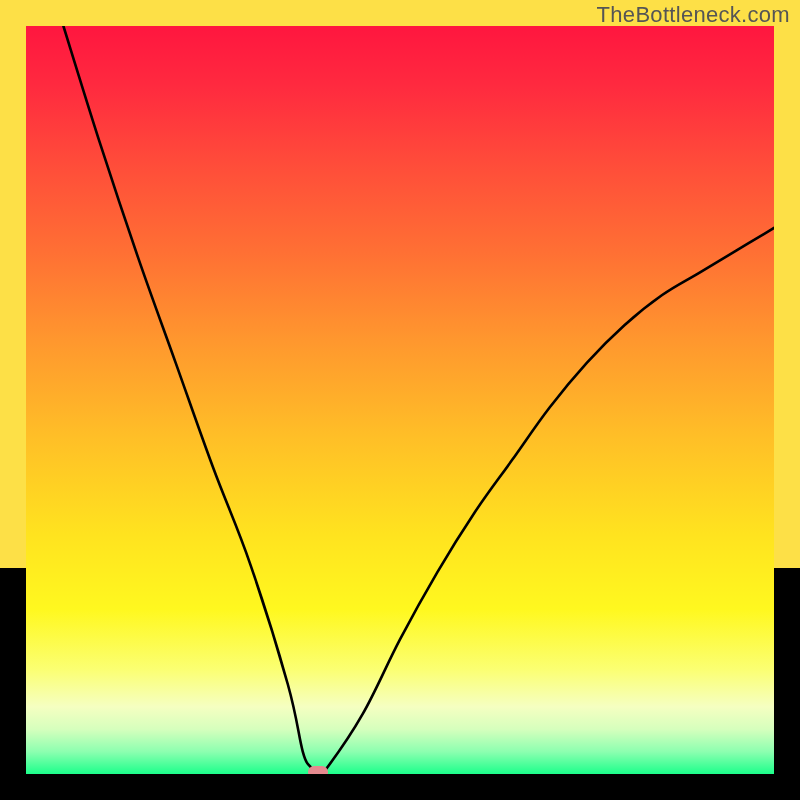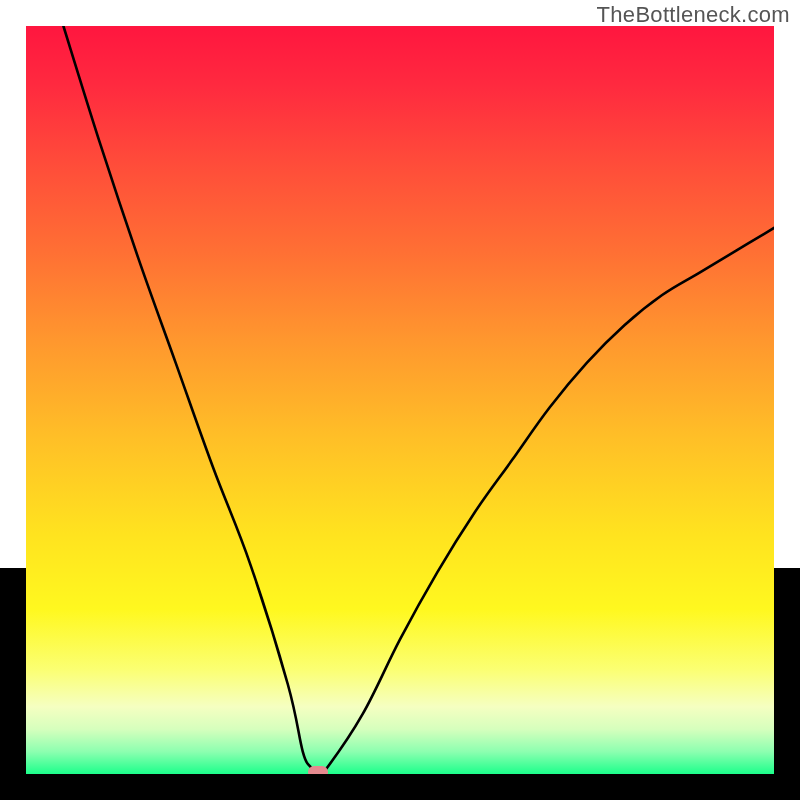--- a/index.html
+++ b/index.html
@@ -8,21 +8,21 @@
     width: 800px;
     height: 800px;
     background: #000;
     font-family: Arial, Helvetica, sans-serif;
     overflow: hidden;
   }
   .frame {
     position: relative;
     width: 800px;
     height: 568px;
-    background: #ffffff;
+    background: #fde047;
   }
   .watermark {
     position: absolute;
     top: 2px;
     right: 10px;
     color: #555;
     font-size: 22px;
     font-weight: 500;
     letter-spacing: 0.3px;
     z-index: 10;

